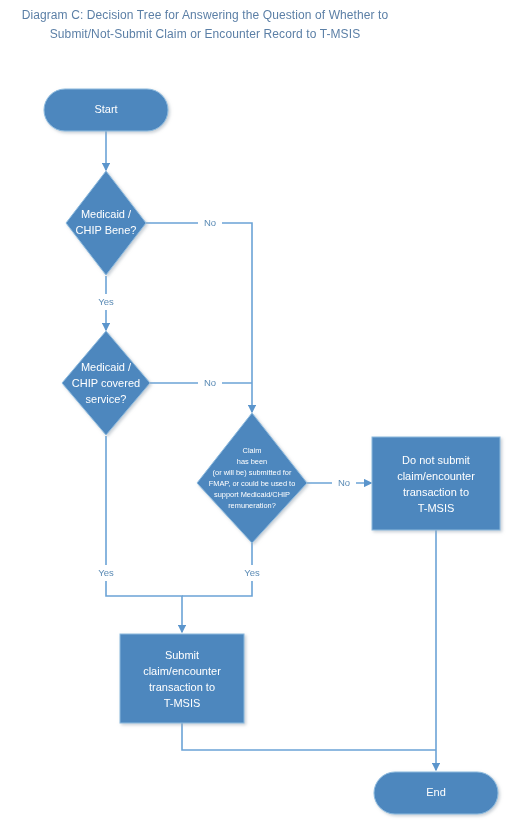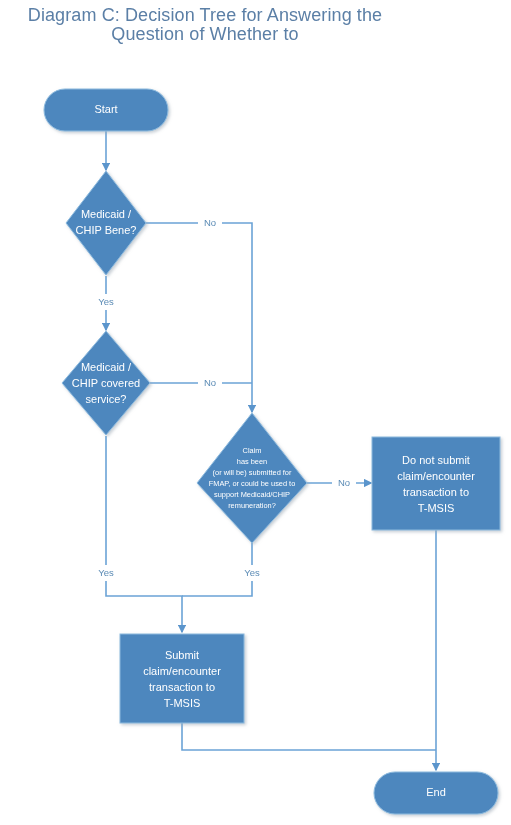--- a/index.html
+++ b/index.html
@@ -14,21 +14,21 @@
     font-family: "Liberation Sans", sans-serif;
     overflow: hidden;
   }
   #diagram-title {
     position: absolute;
     left: 0;
     top: 6px;
     width: 410px;
     text-align: center;
     color: #5b7fa6;
-    font-size: 18px;
+    font-size: 12px;
     line-height: 19px;
     letter-spacing: 0.1px;
   }
   #diagram-title .title-line {
     display: block;
   }
   svg#flow {
     position: absolute;
     left: 0;
     top: 0;
@@ -64,20 +64,21 @@
   }
   .label-bg {
     fill: #ffffff;
   }
 </style>
 </head>
 <body>
 
 <div id="diagram-title">
   <span class="title-line">Diagram C: Decision Tree for Answering the Question of Whether to</span>
+  <span class="title-line">Submit/Not-Submit Claim or Encounter Record to T-MSIS</span>
 </div>
 
 <svg id="flow" viewBox="0 0 511 825">
   <defs>
     <marker id="arrow" viewBox="0 0 10 10" refX="8.4" refY="5" markerWidth="5.2" markerHeight="5.2" orient="auto-start-reverse">
       <path d="M 0 0 L 10 5 L 0 10 z" fill="#5b95cc"></path>
     </marker>
     <filter id="shadow" x="-30%" y="-30%" width="170%" height="170%">
       <feDropShadow dx="1.6" dy="1.6" stdDeviation="1.6" flood-color="#9aa7b3" flood-opacity="0.55"></feDropShadow>
     </filter>

